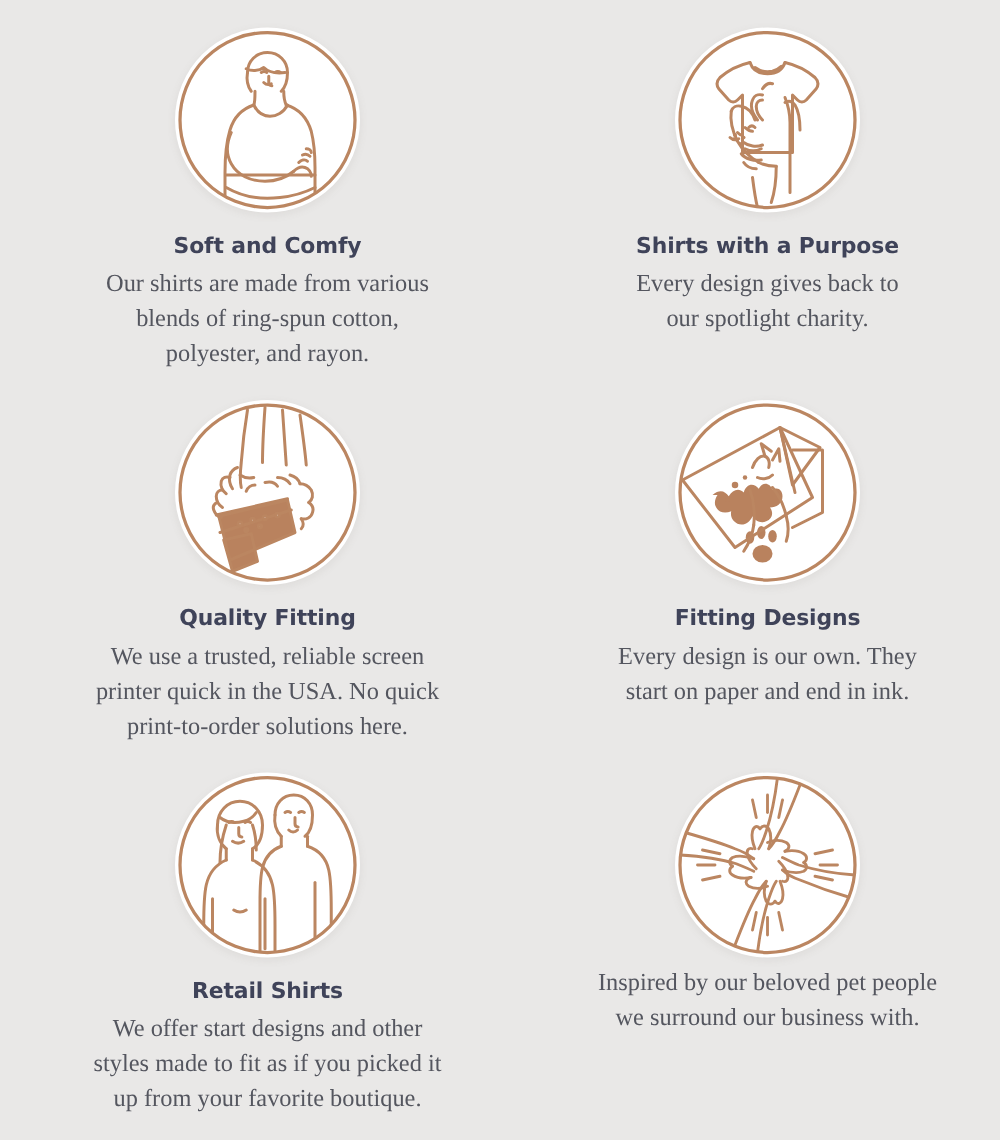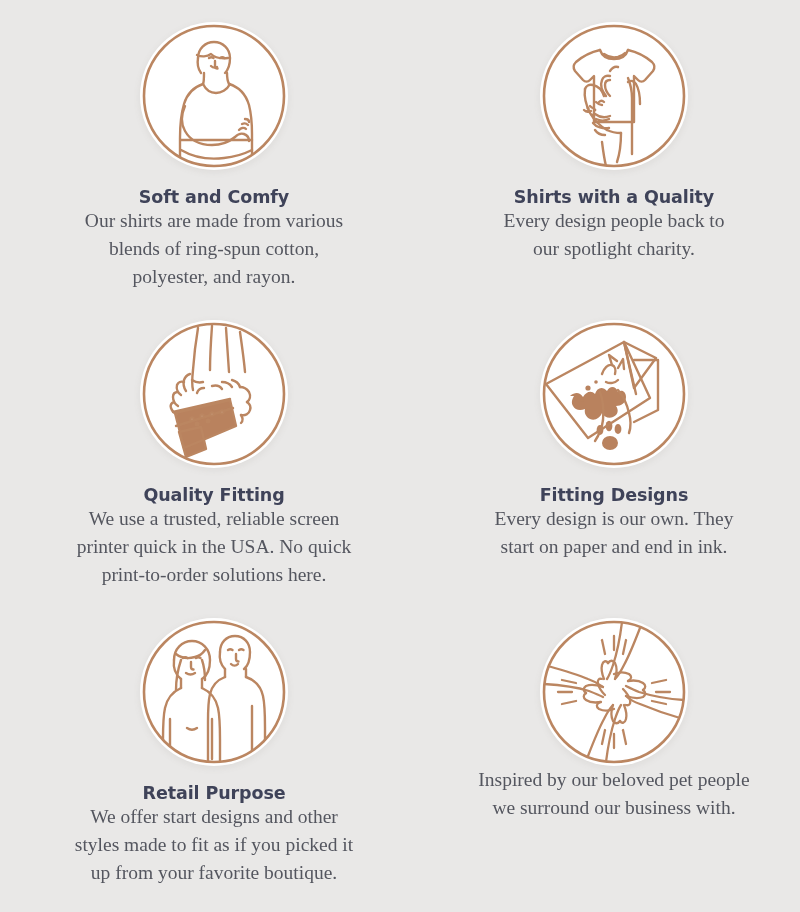--- a/index.html
+++ b/index.html
@@ -50,21 +50,21 @@
     font-family: "DejaVu Sans", sans-serif;
     font-size: 17.5px;
     font-weight: bold;
     letter-spacing: -0.1px;
     color: #3f4359;
     text-align: center;
     line-height: 1.1;
   }
 
   .feature-desc {
-    margin-top: 0;
+    margin-top: 7px;
     font-family: "Liberation Serif", serif;
     font-size: 19.5px;
     line-height: 1.42;
     color: #54565f;
     text-align: center;
     max-width: 310px;
     white-space: pre-line;
   }
 
   .col-right .feature-desc { max-width: 300px; }
@@ -143,22 +143,22 @@
           <circle cx="52" cy="93" r="1.4" fill="#bb8661" stroke="none"></circle>
           <path d="M59 80c1.5-1.5 3.5-1.5 5 0"></path>
           <path d="M53 101c3 4 10 6 16 5"></path>
           <path d="M55 108c2 3 6 5 10 5"></path>
           <path d="M62 120c1 8 2 16 4 24"></path>
           <path d="M70 49c2-3 5-5 8-4"></path>
         </g>
         <circle cx="74" cy="74" r="70" fill="none" stroke="#bb8661" stroke-width="2.6"></circle>
       </svg>
     </div>
-    <h3 class="feature-title">Shirts with a Quality</h3>
-    <p class="feature-desc">Every design people back to
+    <h3 class="feature-title">Shirts with a Purpose</h3>
+    <p class="feature-desc">Every design gives back to
 our spotlight charity.</p>
   </section>
 
   <section class="feature-card col-left">
     <div class="icon-badge">
       <svg viewBox="0 0 148 148">
         <defs>
             <clipPath id="c3">
               <circle cx="74" cy="74" r="70"></circle>
             </clipPath>
@@ -277,21 +277,21 @@
           <path d="M62 61v9"></path>
           <path d="M41 70c-9 4-14 11-16 20-2 9-2 20-2 32v26"></path>
           <path d="M62 70c9 4 14 11 16 20 2 9 2 20 2 32v26"></path>
           <path d="M30 101v40"></path>
           <path d="M72 101v40"></path>
           <path d="M47 110c3 2 7 2 10 0"></path>
         </g>
         <circle cx="74" cy="74" r="70" fill="none" stroke="#bb8661" stroke-width="2.6"></circle>
       </svg>
     </div>
-    <h3 class="feature-title">Retail Purpose</h3>
+    <h3 class="feature-title">Retail Shirts</h3>
     <p class="feature-desc">We offer start designs and other
 styles made to fit as if you picked it
 up from your favorite boutique.</p>
   </section>
 
   <section class="feature-card col-right">
     <div class="icon-badge">
       <svg viewBox="0 0 148 148">
         <defs>
             <clipPath id="c6">

